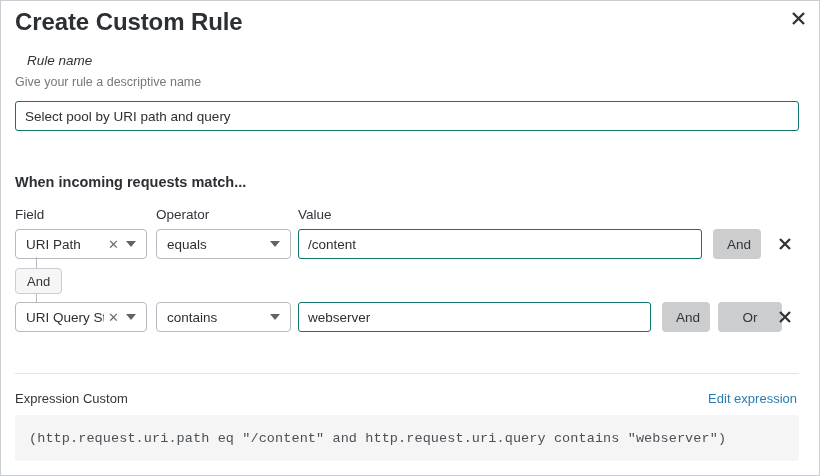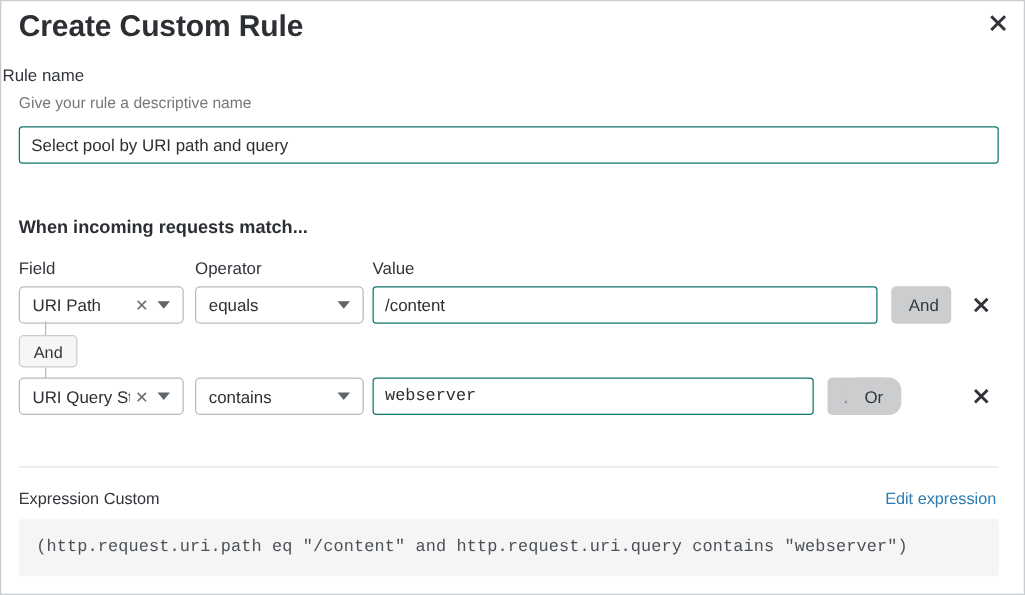--- a/index.html
+++ b/index.html
@@ -51,21 +51,21 @@
   .field-label {
     position: absolute;
     font-size: 13.5px;
     color: #31353a;
   }
   .field-sublabel {
     position: absolute;
     font-size: 12.5px;
     color: #74787d;
   }
-  #rule-name-label { left: 1px; top: 52px; }
+  #rule-name-label { left: 26px; top: 52px; font-style: italic; }
   #rule-name-help  { left: 14px; top: 74px; }
 
   .text-input {
     position: absolute;
     box-sizing: border-box;
     border: 1px solid #0f766e;
     border-radius: 3px;
     background: #ffffff;
     font-family: "Liberation Sans", sans-serif;
     font-size: 13.5px;
@@ -137,39 +137,39 @@
     border-left: 5px solid transparent;
     border-right: 5px solid transparent;
     border-top: 6px solid #5f6469;
     margin-right: 4px;
   }
 
   .sel-field    { left: 14px;  width: 132px; }
   .sel-operator { left: 155px; width: 135px; justify-content: center; }
 
   .val-input-1 { left: 297px; top: 0; width: 404px; height: 30px; }
-  .val-input-2 { left: 297px; top: 0; width: 353px; height: 30px; font-family: Liberation Mono, monospace; }
+  .val-input-2 { left: 297px; top: 0; width: 353px; height: 30px; }
 
   .logic-btn {
     position: absolute;
     top: 0;
     height: 30px;
     box-sizing: border-box;
     border: none;
     border-radius: 4px;
     background: #cbcdcf;
     color: #32363a;
     font-family: "Liberation Sans", sans-serif;
     font-size: 13.5px;
     cursor: pointer;
     padding: 0 14px;
   }
   #row1-and { left: 712px; width: 48px; }
   #row2-and { left: 661px; width: 48px; }
-  #row2-or  { left: 676px; width: 44px; border-radius: 10px; }
+  #row2-or  { left: 717px; width: 64px; }
 
   .remove-btn {
     position: absolute;
     top: 3px;
     width: 24px;
     height: 24px;
     display: flex;
     align-items: center;
     justify-content: center;
     background: none;

